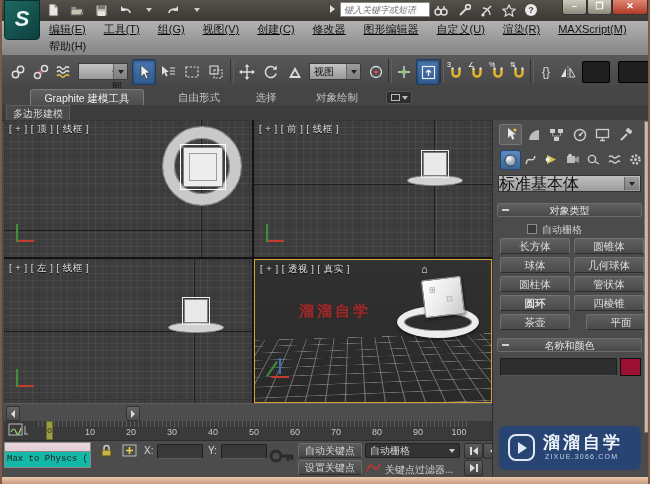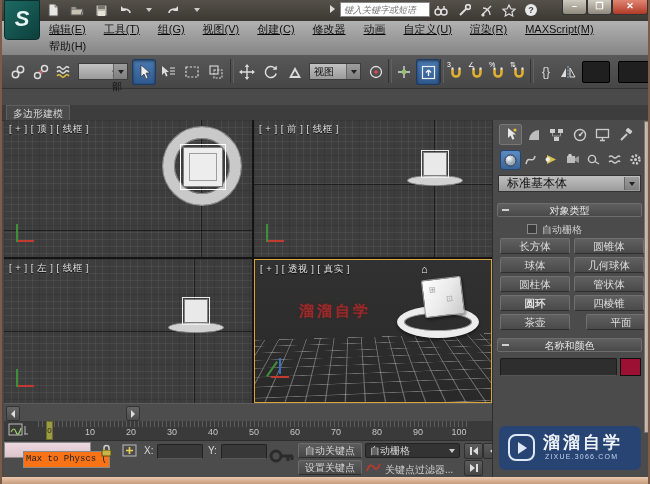--- a/index.html
+++ b/index.html
@@ -90,41 +90,41 @@
   .trackbar{position:absolute;left:2px;top:421px;width:488px;height:19px;background:#3a3a3a;border-bottom:1px solid #2a2a2a;}
   .tb-ticks{position:absolute;left:34px;top:0;width:430px;height:6px;
     background:repeating-linear-gradient(90deg,#5c5c5c 0 1px,transparent 1px 4px);}
   .tb-num{position:absolute;top:6px;transform:translateX(-50%);font-size:9px;color:#c6c6c6;}
   .tb-marker{position:absolute;left:42px;top:0;width:7px;height:19px;background:#9c9c42;border:1px solid #6c6c26;box-sizing:border-box;
     font-size:8px;color:#222;text-align:center;line-height:17px;}
   .mce{position:absolute;left:4px;top:2px;width:24px;height:15px;}
   
   .statusbar{position:absolute;left:2px;top:440px;width:646px;height:37px;background:#4c4c4c;border-top:1px solid #2e2e2e;}
   .listener-pink{position:absolute;left:0;top:1px;width:87px;height:16px;background:linear-gradient(#ecd8de,#ddc4cc);border:1px solid #8a8a8a;box-sizing:border-box;}
-  .listener-white{position:absolute;left:0;top:10px;width:87px;height:17px;background:#f97316;border:1px solid #8a8a8a;box-sizing:border-box;
-    font-family:"Liberation Mono",monospace;font-size:9px;color:#222;line-height:15px;padding-left:2px;overflow:hidden;white-space:nowrap;margin-left:19px;}
+  .listener-white{position:absolute;left:0;top:10px;width:87px;height:17px;background:#14b8a6;border:1px solid #8a8a8a;box-sizing:border-box;
+    font-family:"Liberation Mono",monospace;font-size:9px;color:#222;line-height:15px;padding-left:2px;overflow:hidden;white-space:nowrap;}
   .sfield{position:absolute;height:13px;background:#383838;border:1px solid #222;border-bottom-color:#5a5a5a;border-radius:2px;}
   .sbtn{position:absolute;height:15px;background:linear-gradient(#5c5c5c,#474747);border:1px solid #6b6b6b;border-bottom-color:#2d2d2d;border-radius:2px;
     font-size:10px;color:#d6d6d6;text-align:center;line-height:14px;box-sizing:border-box;}
   .sdd{position:absolute;height:15px;background:#333;border:1px solid #222;border-radius:2px;font-size:10px;color:#d9d9d9;line-height:13px;padding-left:4px;box-sizing:border-box;}
   .slabel{position:absolute;font-size:10px;color:#d8d8d8;}
   .pb{position:absolute;width:17px;height:14px;background:linear-gradient(#5c5c5c,#454545);border:1px solid #2f2f2f;border-radius:2px;
     display:flex;align-items:center;justify-content:center;gap:1px;}
   .ptri-l{width:0;height:0;border-right:5px solid #ddd;border-top:4px solid transparent;border-bottom:4px solid transparent;}
   .ptri-r{width:0;height:0;border-left:5px solid #ddd;border-top:4px solid transparent;border-bottom:4px solid transparent;}
   .pbar{width:2px;height:8px;background:#ddd;}
   .nav-ic{position:absolute;width:17px;height:15px;display:flex;align-items:center;justify-content:center;}
   
   .cpanel{position:absolute;left:490px;top:120px;width:160px;height:357px;background:#4b4b4b;border-left:1px solid #2e2e2e;box-sizing:border-box;}
   .cp-tab{position:absolute;top:4px;width:21px;height:19px;display:flex;align-items:center;justify-content:center;border:1px solid transparent;border-radius:2px;}
   .cp-tab.active{background:#5d5d5d;border-color:#777;}
   .cp-cat{position:absolute;top:30px;width:19px;height:18px;display:flex;align-items:center;justify-content:center;border-radius:3px;}
   .cp-cat.active{background:linear-gradient(#5a8cc4,#3a6496);border:1px solid #24456f;}
   .cp-dd{position:absolute;left:5px;top:55px;width:143px;height:17px;background:linear-gradient(#c0c0c0,#9b9b9b);border:1px solid #333;
-    font-size:12px;color:#101010;line-height:15px;padding-left:8px;box-sizing:border-box;}
+    font-size:16px;color:#101010;line-height:15px;padding-left:0;box-sizing:border-box;}
   .rollout{position:absolute;left:4px;width:145px;height:14px;background:linear-gradient(#606060,#494949);border:1px solid #6d6d6d;border-radius:2px;
     text-align:center;font-size:10px;color:#e6e6e6;line-height:13px;box-sizing:border-box;}
   .rollout .minus{position:absolute;left:4px;top:5px;width:7px;height:2px;background:#d0d0d0;}
   .chk{position:absolute;width:10px;height:10px;background:#3a3a3a;border:1px solid #8a8a8a;box-sizing:border-box;}
   .objbtn{position:absolute;width:70px;height:16px;background:linear-gradient(#606060,#4a4a4a);border:1px solid #707070;border-bottom-color:#2d2d2d;border-radius:2px;
     font-size:10.5px;color:#dedede;text-align:center;line-height:15px;box-sizing:border-box;}
   .namefield{position:absolute;left:7px;width:115px;height:16px;background:#2e2e2e;border:1px solid #1d1d1d;border-bottom-color:#555;border-radius:2px;}
   .swatch{position:absolute;width:19px;height:16px;background:#9c1034;border:1px solid #111;}
   .scrollstrip{position:absolute;left:642px;top:121px;width:7px;height:312px;background:linear-gradient(90deg,#cdc0b8,#a99c94);border:1px solid #7c7268;box-sizing:border-box;}
   
@@ -227,21 +227,21 @@
   <div class="logo">S</div>
 
   <div class="menubar">
     <div class="mrow" style="top:0;text-decoration:underline;">
       <span class="mitem">编辑(E)</span>
       <span class="mitem">工具(T)</span>
       <span class="mitem">组(G)</span>
       <span class="mitem">视图(V)</span>
       <span class="mitem">创建(C)</span>
       <span class="mitem">修改器</span>
-      <span class="mitem">动画</span>
+      <span class="mitem">图形编辑器</span>
       <span class="mitem">自定义(U)</span>
       <span class="mitem">渲染(R)</span>
       <span class="mitem">MAXScript(M)</span>
     </div>
     <div class="mrow" style="top:17px;">
       <span class="mitem">帮助(H)</span>
     </div>
   </div>
 
   <div class="toolbar"></div>
@@ -367,20 +367,32 @@
   <div class="ti" style="left:554px;">
       <svg width="16" height="14" viewBox="0 0 16 14">
         <polygon points="1,12 6,3 6,12" fill="#ddd"></polygon>
         <polygon points="15,12 10,3 10,12" fill="none" stroke="#ddd" stroke-width="1"></polygon>
         <path d="M8 1v12" stroke="#9ad" stroke-width="1" stroke-dasharray="2 1.4"></path>
       </svg>
     </div>
   <div class="darkbox" style="left:580px;width:26px;"></div>
   <div class="darkbox" style="left:616px;width:30px;"></div>
 
+  <div class="ribtabs">
+    <div class="rtab active" style="left:28px;width:112px;">Graphite 建模工具</div>
+    <div class="rtab" style="left:165px;width:64px;">自由形式</div>
+    <div class="rtab" style="left:242px;width:44px;">选择</div>
+    <div class="rtab" style="left:303px;width:64px;">对象绘制</div>
+    <div class="ribdd">
+        <svg width="9" height="7" viewBox="0 0 9 7">
+          <rect x="0.5" y="0.5" width="8" height="6" fill="none" stroke="#bbb"></rect>
+        </svg>
+        <div class="tri-dn" style="border-top-color:#bbb;"></div>
+      </div>
+  </div>
   <div class="ribsub">
     <div class="subtab">多边形建模</div>
   </div>
 
   <div class="vpwrap">
 
     <div class="vp" style="left:0;top:0;width:248px;height:137px;">
       <div class="axisline-v" style="left:197px;"></div>
       <div class="axisline-h" style="top:110px;"></div>
       <div class="torus-top" style="left:159px;top:7px;"></div>

